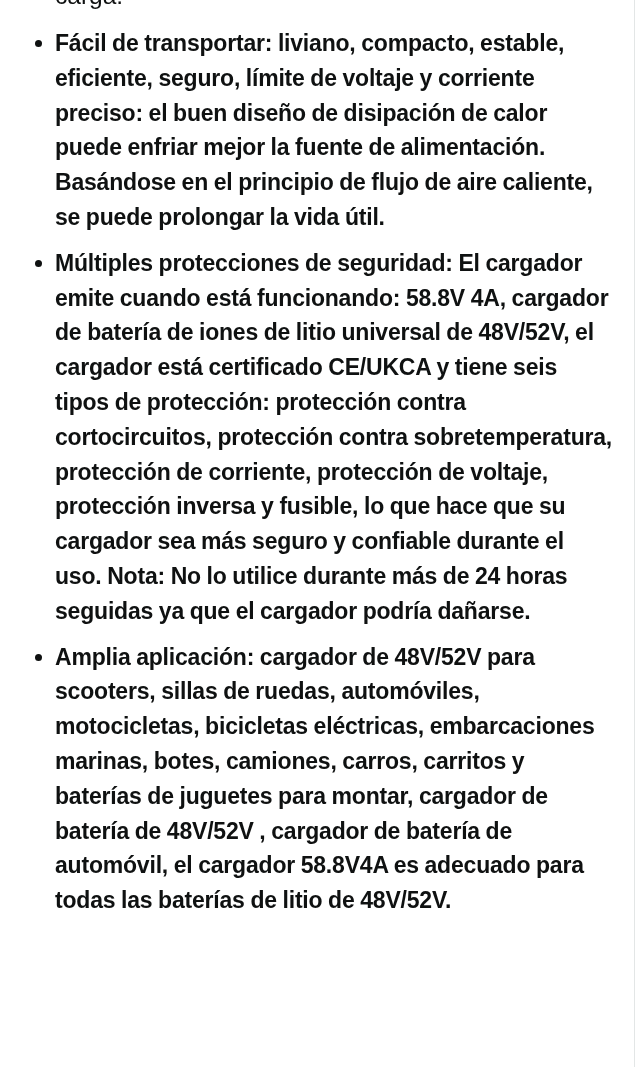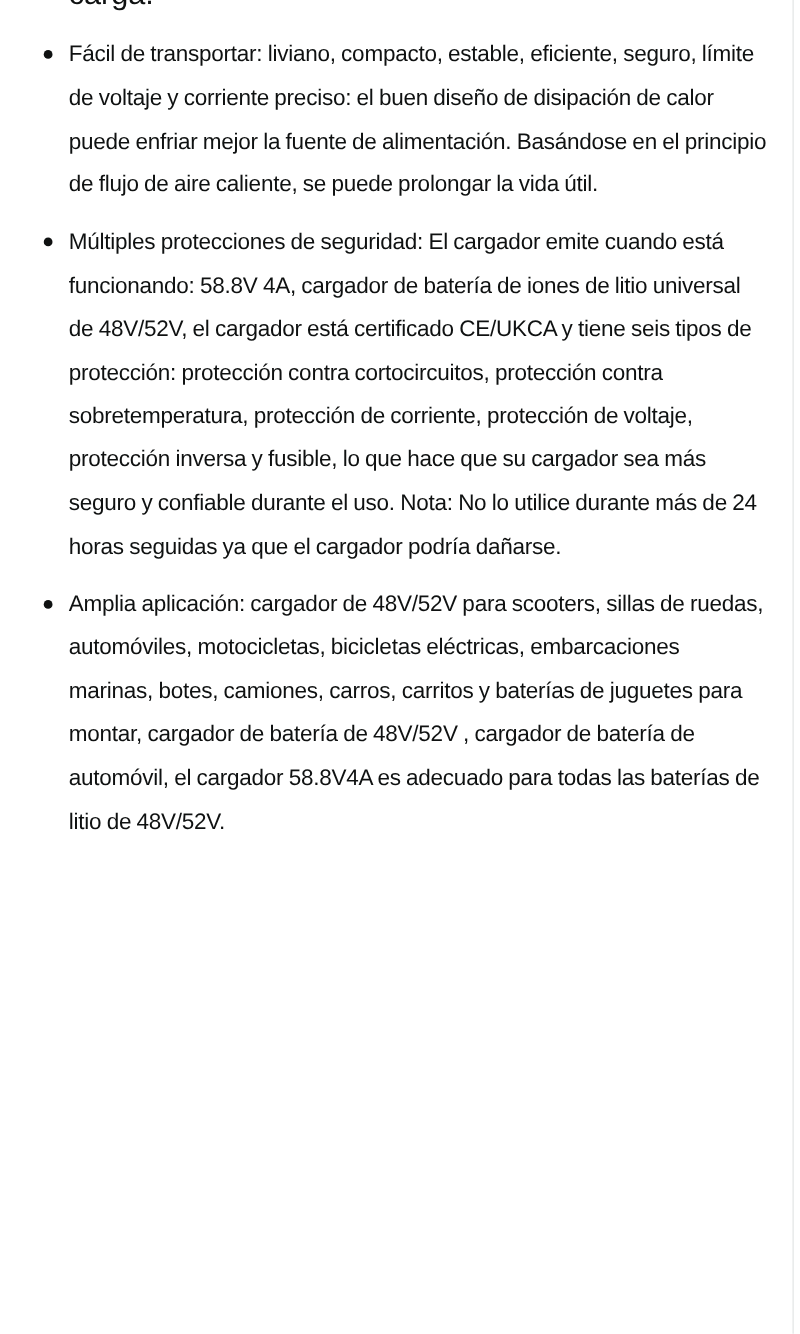--- a/index.html
+++ b/index.html
@@ -43,25 +43,26 @@
     position: absolute;
     left: 0;
     top: 26px;
     margin: 0;
     padding: 0 0 0 55px;
     width: 560px;
     list-style: none;
   }
   ul.bullets li {
     position: relative;
-    font-size: 18px;
+    font-size: 23px;
     line-height: 34.8px;
     margin: 0 0 11px 0;
     letter-spacing: -0.2px;
     word-spacing: -0.5px;
+    font-weight: bold;
   }
   ul.bullets li::before {
     content: "";
     position: absolute;
     left: -20px;
     top: 14px;
     width: 7px;
     height: 7px;
     border-radius: 50%;
     background: #0f1111;

